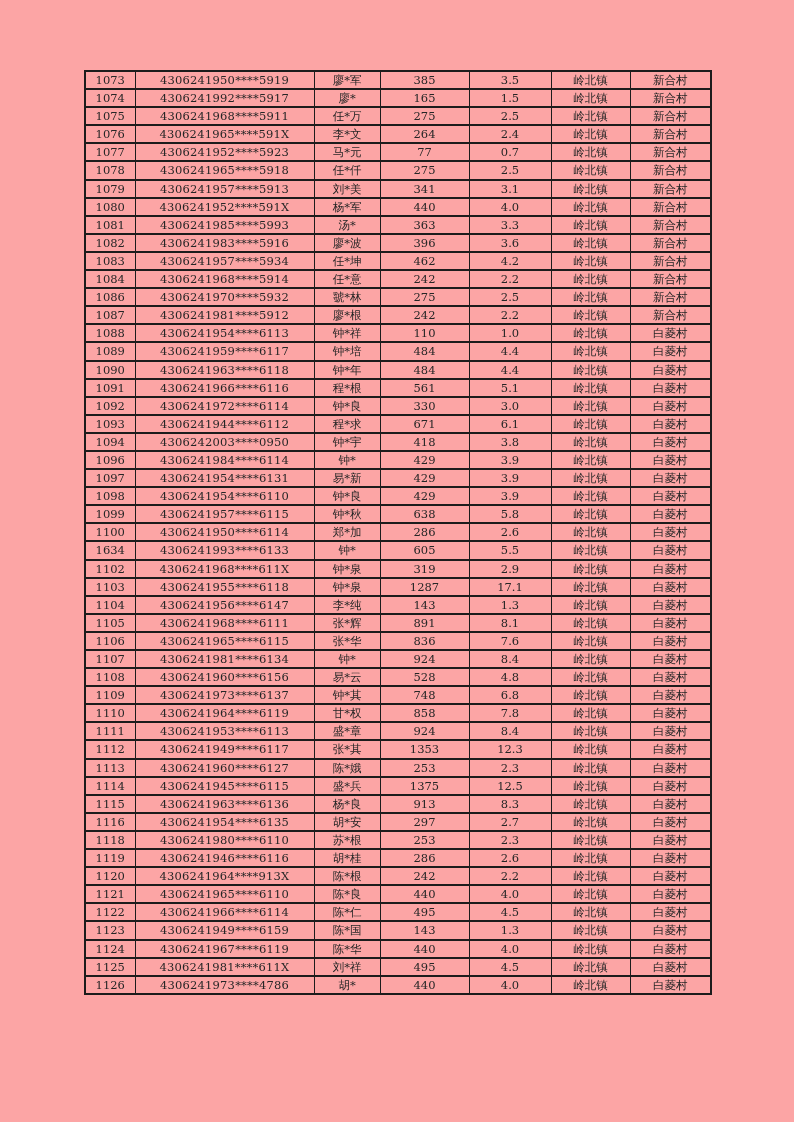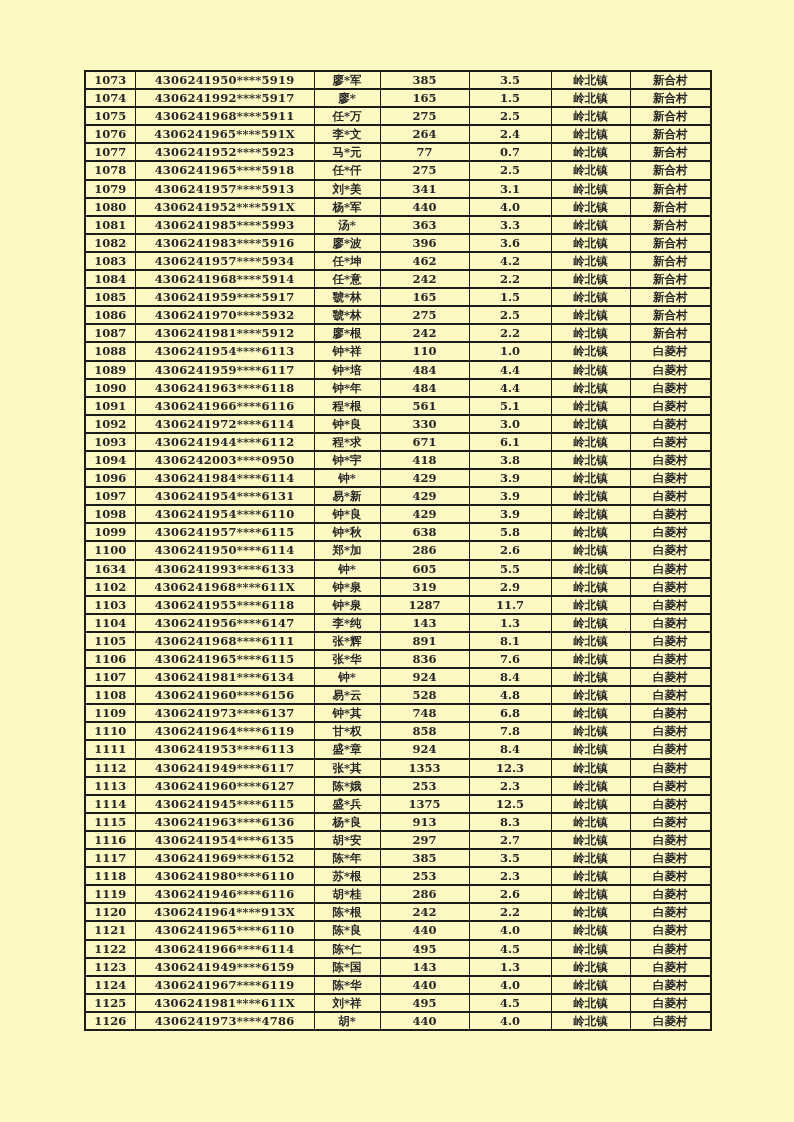--- a/index.html
+++ b/index.html
@@ -8,22 +8,21 @@
     width: 794px;
     height: 1122px;
     background: #ffffff;
     position: relative;
     font-family: "DejaVu Serif", "Liberation Serif", serif;
     overflow: hidden;
   }
   .page {
     position: absolute;
     inset: 0;
-    background: #fef9c3;
-    font-weight: bold;
+    background: #fca5a5;
   }
   table.records {
     position: absolute;
     left: 84px;
     top: 70px;
     width: 626px;
     border-collapse: collapse;
     table-layout: fixed;
     border: 2px solid #1c1c1c;
   }
@@ -161,29 +160,20 @@
         <tr>
           <td>1084</td>
           <td class="id-cell">4306241968****5914</td>
           <td>任*意</td>
           <td>242</td>
           <td>2.2</td>
           <td>岭北镇</td>
           <td>新合村</td>
         </tr>
         <tr>
-          <td>1085</td>
-          <td class="id-cell">4306241959****5917</td>
-          <td>虢*林</td>
-          <td>165</td>
-          <td>1.5</td>
-          <td>岭北镇</td>
-          <td>新合村</td>
-        </tr>
-        <tr>
           <td>1086</td>
           <td class="id-cell">4306241970****5932</td>
           <td>虢*林</td>
           <td>275</td>
           <td>2.5</td>
           <td>岭北镇</td>
           <td>新合村</td>
         </tr>
         <tr>
           <td>1087</td>
@@ -318,21 +308,21 @@
           <td>319</td>
           <td>2.9</td>
           <td>岭北镇</td>
           <td>白菱村</td>
         </tr>
         <tr>
           <td>1103</td>
           <td class="id-cell">4306241955****6118</td>
           <td>钟*泉</td>
           <td>1287</td>
-          <td>11.7</td>
+          <td>17.1</td>
           <td>岭北镇</td>
           <td>白菱村</td>
         </tr>
         <tr>
           <td>1104</td>
           <td class="id-cell">4306241956****6147</td>
           <td>李*纯</td>
           <td>143</td>
           <td>1.3</td>
           <td>岭北镇</td>
@@ -440,29 +430,20 @@
         <tr>
           <td>1116</td>
           <td class="id-cell">4306241954****6135</td>
           <td>胡*安</td>
           <td>297</td>
           <td>2.7</td>
           <td>岭北镇</td>
           <td>白菱村</td>
         </tr>
         <tr>
-          <td>1117</td>
-          <td class="id-cell">4306241969****6152</td>
-          <td>陈*年</td>
-          <td>385</td>
-          <td>3.5</td>
-          <td>岭北镇</td>
-          <td>白菱村</td>
-        </tr>
-        <tr>
           <td>1118</td>
           <td class="id-cell">4306241980****6110</td>
           <td>苏*根</td>
           <td>253</td>
           <td>2.3</td>
           <td>岭北镇</td>
           <td>白菱村</td>
         </tr>
         <tr>
           <td>1119</td>

